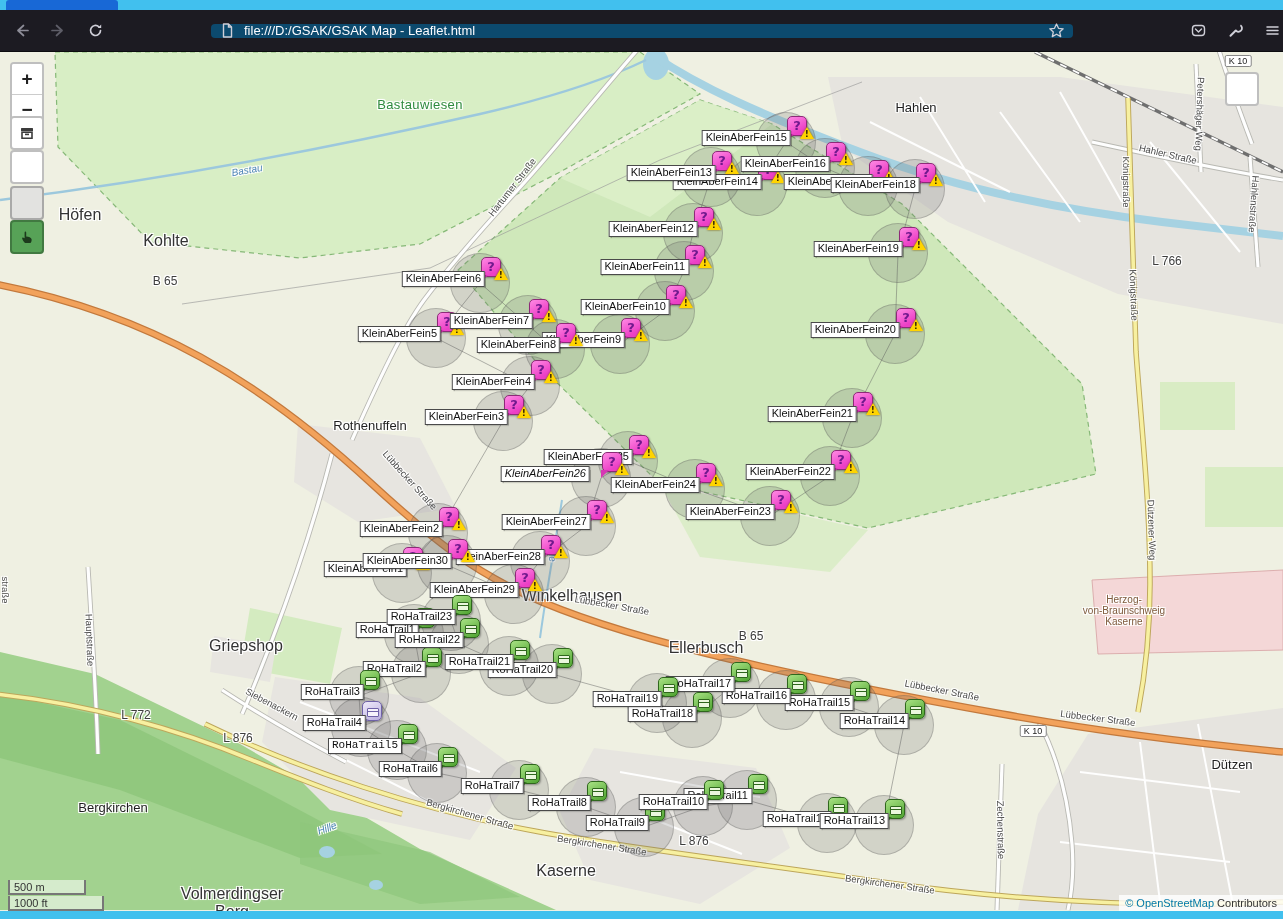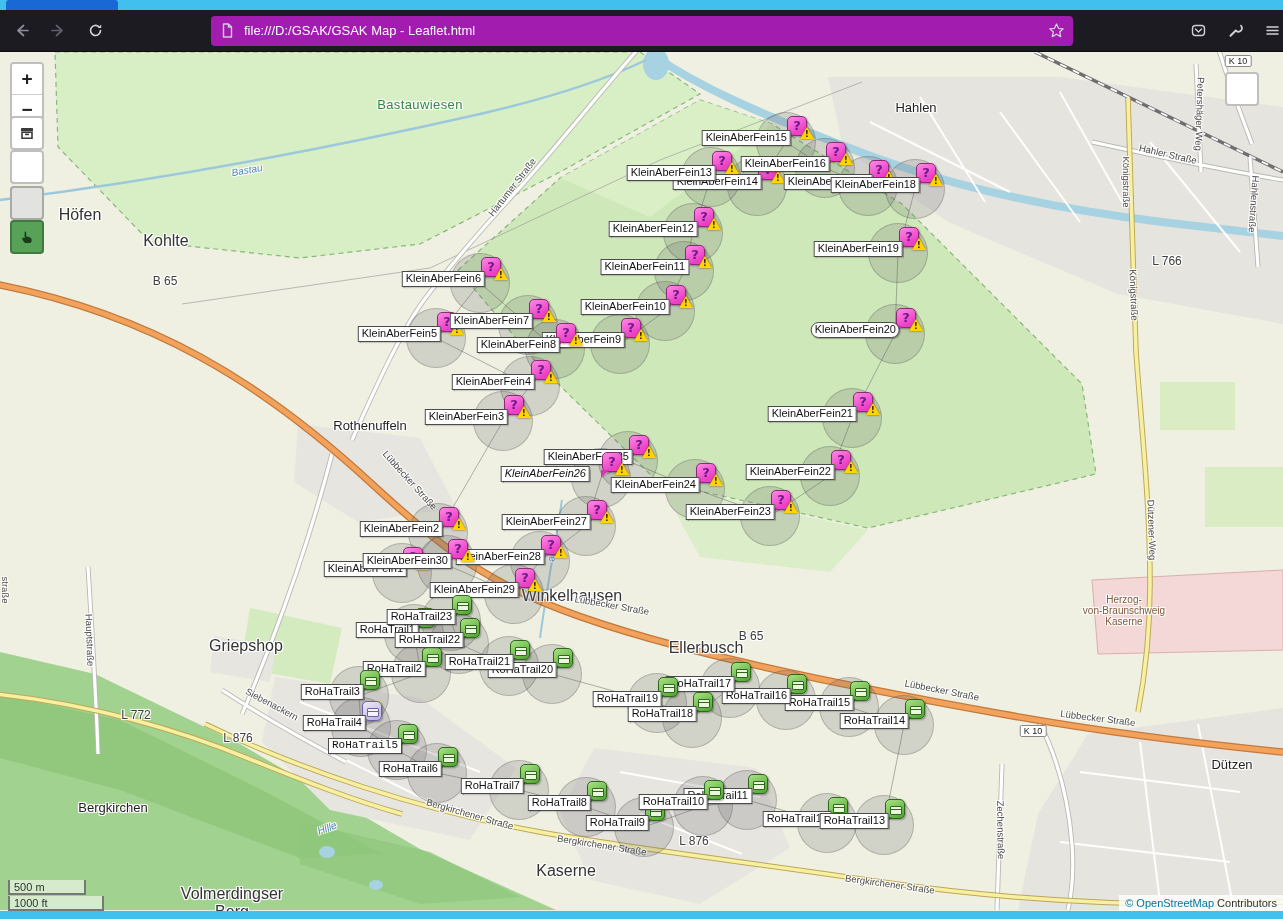--- a/index.html
+++ b/index.html
@@ -2,21 +2,21 @@
 <html><head>
 <meta charset="utf-8">
 <style>
   html,body{margin:0;padding:0;background:#000;}
   #window{position:relative;width:1283px;height:919px;overflow:hidden;font-family:"Liberation Sans",sans-serif;background:#eff0e2;}
   
   #tabstrip{position:absolute;left:0;top:0;width:1283px;height:10px;background:#41c0ee;}
   #active-tab{position:absolute;left:6px;top:0;width:112px;height:10px;background:#1868d6;border-radius:3px 3px 0 0;}
   #toolbar{position:absolute;left:0;top:10px;width:1283px;height:42px;background:#1c1b22;border-bottom:1px solid #0c0c0f;display:flex;align-items:center;box-sizing:border-box;}
   .tb-btn{width:32px;height:30px;margin-left:5px;border-radius:4px;display:flex;align-items:center;justify-content:center;flex:0 0 auto;}
-  #urlbar{height:30px;flex:0 0 862px;margin-left:100px;background:#a21caf;border-radius:4px;display:flex;align-items:center;padding:0 8px;box-sizing:border-box;}
+  #urlbar{height:14px;flex:0 0 862px;margin-left:100px;background:#0c4a6e;border-radius:4px;display:flex;align-items:center;padding:0 8px;box-sizing:border-box;}
   #url-text{color:#fbfbfe;font-size:13px;margin-left:8px;flex:1 1 auto;white-space:nowrap;overflow:hidden;}
   #right-icons{display:flex;margin-left:104px;}
   
   #map{position:absolute;left:0;top:52px;width:1283px;height:859px;overflow:hidden;background:#eff0e2;cursor:grab;}
   #map svg.base{position:absolute;left:0;top:0;}
   .layer{position:absolute;left:0;top:0;width:1283px;height:859px;pointer-events:none;}
   #label-layer{z-index:2;} #circle-layer{z-index:3;} #lines-svg{z-index:4;} #marker-layer{z-index:5;}
   #bottomstrip{position:absolute;left:0;top:911px;width:1283px;height:8px;background:#41c0ee;}
   
   .plabel{position:absolute;transform:translate(-50%,-50%);white-space:pre-line;text-align:center;
@@ -401,21 +401,21 @@
         <div class="mk-label" style="left: 920px; top: 125px;">KleinAberFein18</div>
         <div class="mk mystery" style="left: 909px; top: 185px; pointer-events: auto;">?</div>
         <div class="warn" style="left: 912px; top: 186px;">
           <span>!</span>
         </div>
         <div class="mk-label" style="left: 903px; top: 189px;">KleinAberFein19</div>
         <div class="mk mystery" style="left: 906px; top: 266px; pointer-events: auto;">?</div>
         <div class="warn" style="left: 909px; top: 267px;">
           <span>!</span>
         </div>
-        <div class="mk-label" style="left: 900px; top: 270px; border-radius: 8px;">KleinAberFein20</div>
+        <div class="mk-label" style="left: 900px; top: 270px;">KleinAberFein20</div>
         <div class="mk mystery" style="left: 863px; top: 350px; pointer-events: auto;">?</div>
         <div class="warn" style="left: 866px; top: 351px;">
           <span>!</span>
         </div>
         <div class="mk-label" style="left: 857px; top: 354px;">KleinAberFein21</div>
         <div class="mk mystery" style="left: 841px; top: 408px; pointer-events: auto;">?</div>
         <div class="warn" style="left: 844px; top: 409px;">
           <span>!</span>
         </div>
         <div class="mk-label" style="left: 835px; top: 412px;">KleinAberFein22</div>

